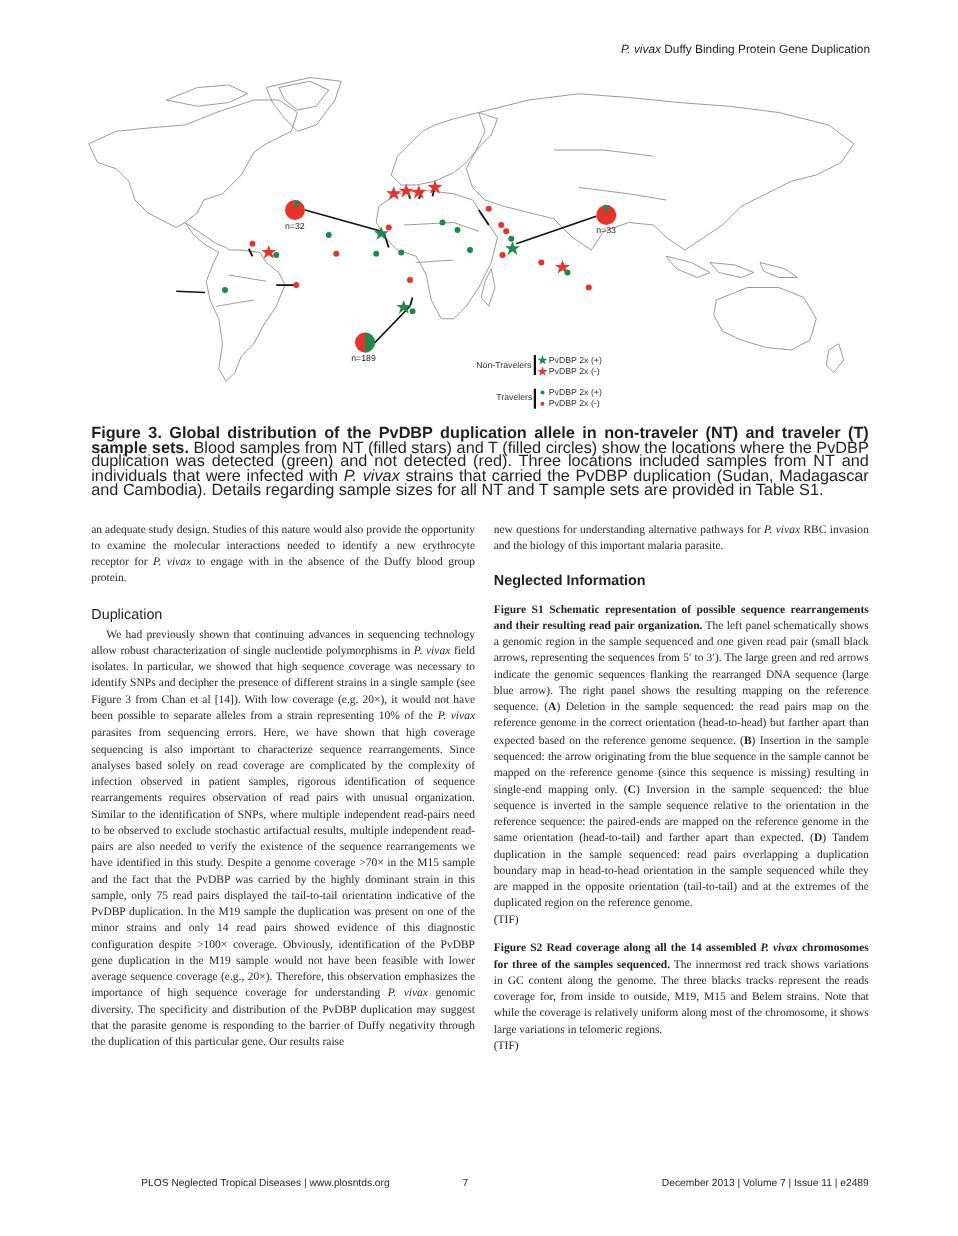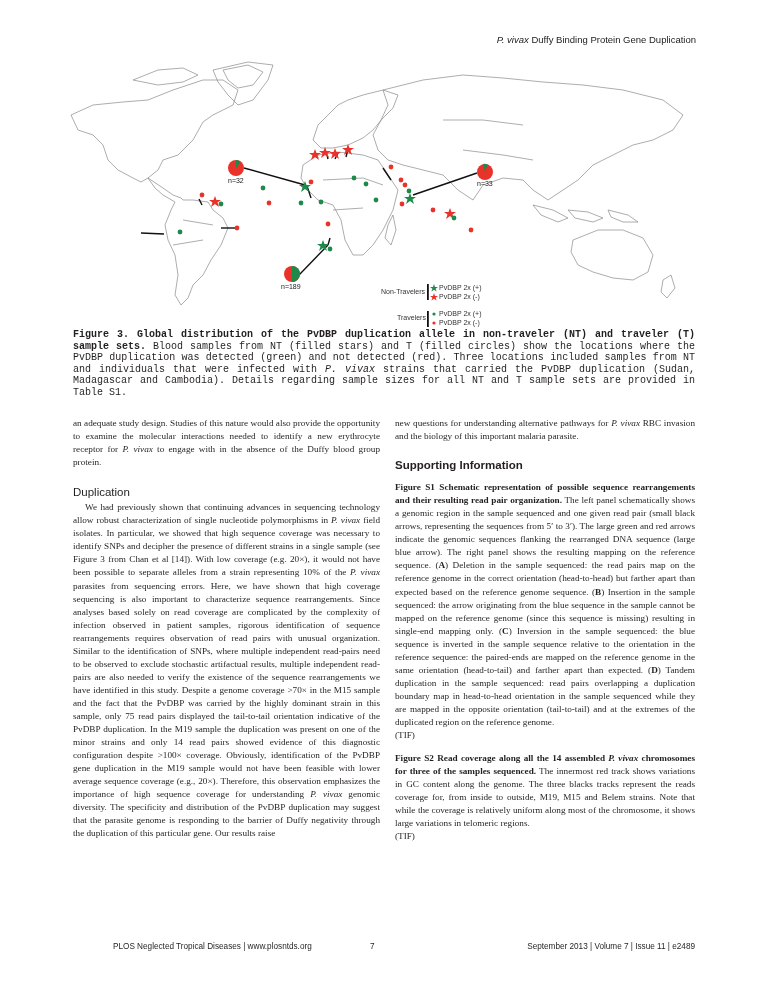--- a/index.html
+++ b/index.html
@@ -1,21 +1,21 @@
 <!DOCTYPE html>
 <html><head>
 <meta charset="utf-8">
 <style>
   html, body { margin: 0; padding: 0; background: #ffffff; }
   body { width: 766px; height: 989px; position: relative; overflow: hidden; color: #231f20; }
   .running-head { position: absolute; top: 34px; right: 70px; font-family: "Liberation Sans", sans-serif; font-size: 9.5px; color: #222; text-align: right; }
   .running-head i { font-style: italic; }
   .figure { position: absolute; left: 63px; top: 60px; width: 640px; height: 275px; }
   .figure svg { width: 640px; height: 275px; display: block; }
-  .caption { position: absolute; left: 73px; top: 329px; width: 622px; font-family: Liberation Mono, monospace; font-size: 10px; line-height: 11.6px; text-align: justify; color: #231f20; }
+  .caption { position: absolute; left: 73px; top: 340px; width: 622px; font-family: Liberation Sans, sans-serif; font-size: 13px; line-height: 11.6px; text-align: justify; color: #231f20; }
   .caption b { font-weight: bold; }
   .caption .doi { display: block; }
   .col { position: absolute; top: 417px; width: 307px; font-family: "Liberation Serif", serif; font-size: 9.2px; line-height: 13.05px; text-align: justify; color: #231f20; }
   .col-left { left: 73px; }
   .col-right { left: 395px; width: 300px; }
   .col p { margin: 0; }
   .indent { text-indent: 12px; }
   h2.section { font-family: "Liberation Sans", sans-serif; font-weight: normal; font-size: 11.5px; margin: 17px 0 2px 0; color: #231f20; }
   h2.section-bold { font-family: "Liberation Sans", sans-serif; font-weight: bold; font-size: 11.5px; margin: 16px 0 9px 0; color: #231f20; }
   .figS { margin-bottom: 0; }
@@ -165,25 +165,25 @@
 </div>
 
 <div class="col col-left">
   <p><span>an adequate study design. Studies of this nature would also provide the opportunity to examine the molecular interactions needed to identify a new erythrocyte receptor for </span><i>P. vivax</i><span> to engage with in the absence of the Duffy blood group protein.</span></p>
   <h2 class="section">Duplication</h2>
   <p class="indent"><span>We had previously shown that continuing advances in sequencing technology allow robust characterization of single nucleotide polymorphisms in </span><i>P. vivax</i><span> field isolates. In particular, we showed that high sequence coverage was necessary to identify SNPs and decipher the presence of different strains in a single sample (see Figure 3 from Chan et al [14]). With low coverage (e.g. 20×), it would not have been possible to separate alleles from a strain representing 10% of the </span><i>P. vivax</i><span> parasites from sequencing errors. Here, we have shown that high coverage sequencing is also important to characterize sequence rearrangements. Since analyses based solely on read coverage are complicated by the complexity of infection observed in patient samples, rigorous identification of sequence rearrangements requires observation of read pairs with unusual organization. Similar to the identification of SNPs, where multiple independent read-pairs need to be observed to exclude stochastic artifactual results, multiple independent read-pairs are also needed to verify the existence of the sequence rearrangements we have identified in this study. Despite a genome coverage &gt;70× in the M15 sample and the fact that the PvDBP was carried by the highly dominant strain in this sample, only 75 read pairs displayed the tail-to-tail orientation indicative of the PvDBP duplication. In the M19 sample the duplication was present on one of the minor strains and only 14 read pairs showed evidence of this diagnostic configuration despite &gt;100× coverage. Obviously, identification of the PvDBP gene duplication in the M19 sample would not have been feasible with lower average sequence coverage (e.g., 20×). Therefore, this observation emphasizes the importance of high sequence coverage for understanding </span><i>P. vivax</i><span> genomic diversity. The specificity and distribution of the PvDBP duplication may suggest that the parasite genome is responding to the barrier of Duffy negativity through the duplication of this particular gene. Our results raise</span></p>
 </div>
 
 <div class="col col-right">
   <p><span>new questions for understanding alternative pathways for </span><i>P. vivax</i><span> RBC invasion and the biology of this important malaria parasite.</span></p>
-  <h2 class="section-bold">Supporting Information</h2>
+  <h2 class="section-bold">Neglected Information</h2>
   <p class="figS"><span class="title">Figure S1  Schematic representation of possible sequence rearrangements and their resulting read pair organization.</span><span> The left panel schematically shows a genomic region in the sample sequenced and one given read pair (small black arrows, representing the sequences from 5′ to 3′). The large green and red arrows indicate the genomic sequences flanking the rearranged DNA sequence (large blue arrow). The right panel shows the resulting mapping on the reference sequence. (</span><b>A</b><span>) Deletion in the sample sequenced: the read pairs map on the reference genome in the correct orientation (head-to-head) but farther apart than expected based on the reference genome sequence. (</span><b>B</b><span>) Insertion in the sample sequenced: the arrow originating from the blue sequence in the sample cannot be mapped on the reference genome (since this sequence is missing) resulting in single-end mapping only. (</span><b>C</b><span>) Inversion in the sample sequenced: the blue sequence is inverted in the sample sequence relative to the orientation in the reference sequence: the paired-ends are mapped on the reference genome in the same orientation (head-to-tail) and farther apart than expected. (</span><b>D</b><span>) Tandem duplication in the sample sequenced: read pairs overlapping a duplication boundary map in head-to-head orientation in the sample sequenced while they are mapped in the opposite orientation (tail-to-tail) and at the extremes of the duplicated region on the reference genome.</span></p>
   <p>(TIF)</p>
   <div class="gap"></div>
   <p class="figS"><span class="title"><span>Figure S2  Read coverage along all the 14 assembled </span><i>P. vivax</i><span> chromosomes for three of the samples sequenced.</span></span><span> The innermost red track shows variations in GC content along the genome. The three blacks tracks represent the reads coverage for, from inside to outside, M19, M15 and Belem strains. Note that while the coverage is relatively uniform along most of the chromosome, it shows large variations in telomeric regions.</span></p>
   <p>(TIF)</p>
 </div>
 
 <div class="footer">
   <span class="left">PLOS Neglected Tropical Diseases | www.plosntds.org</span>
   <span class="mid">7</span>
-  <span class="right">September 2013 | Volume 7 | Issue 11 | e2489</span>
+  <span class="right">December 2013 | Volume 7 | Issue 11 | e2489</span>
 </div>
 
 </body></html>

